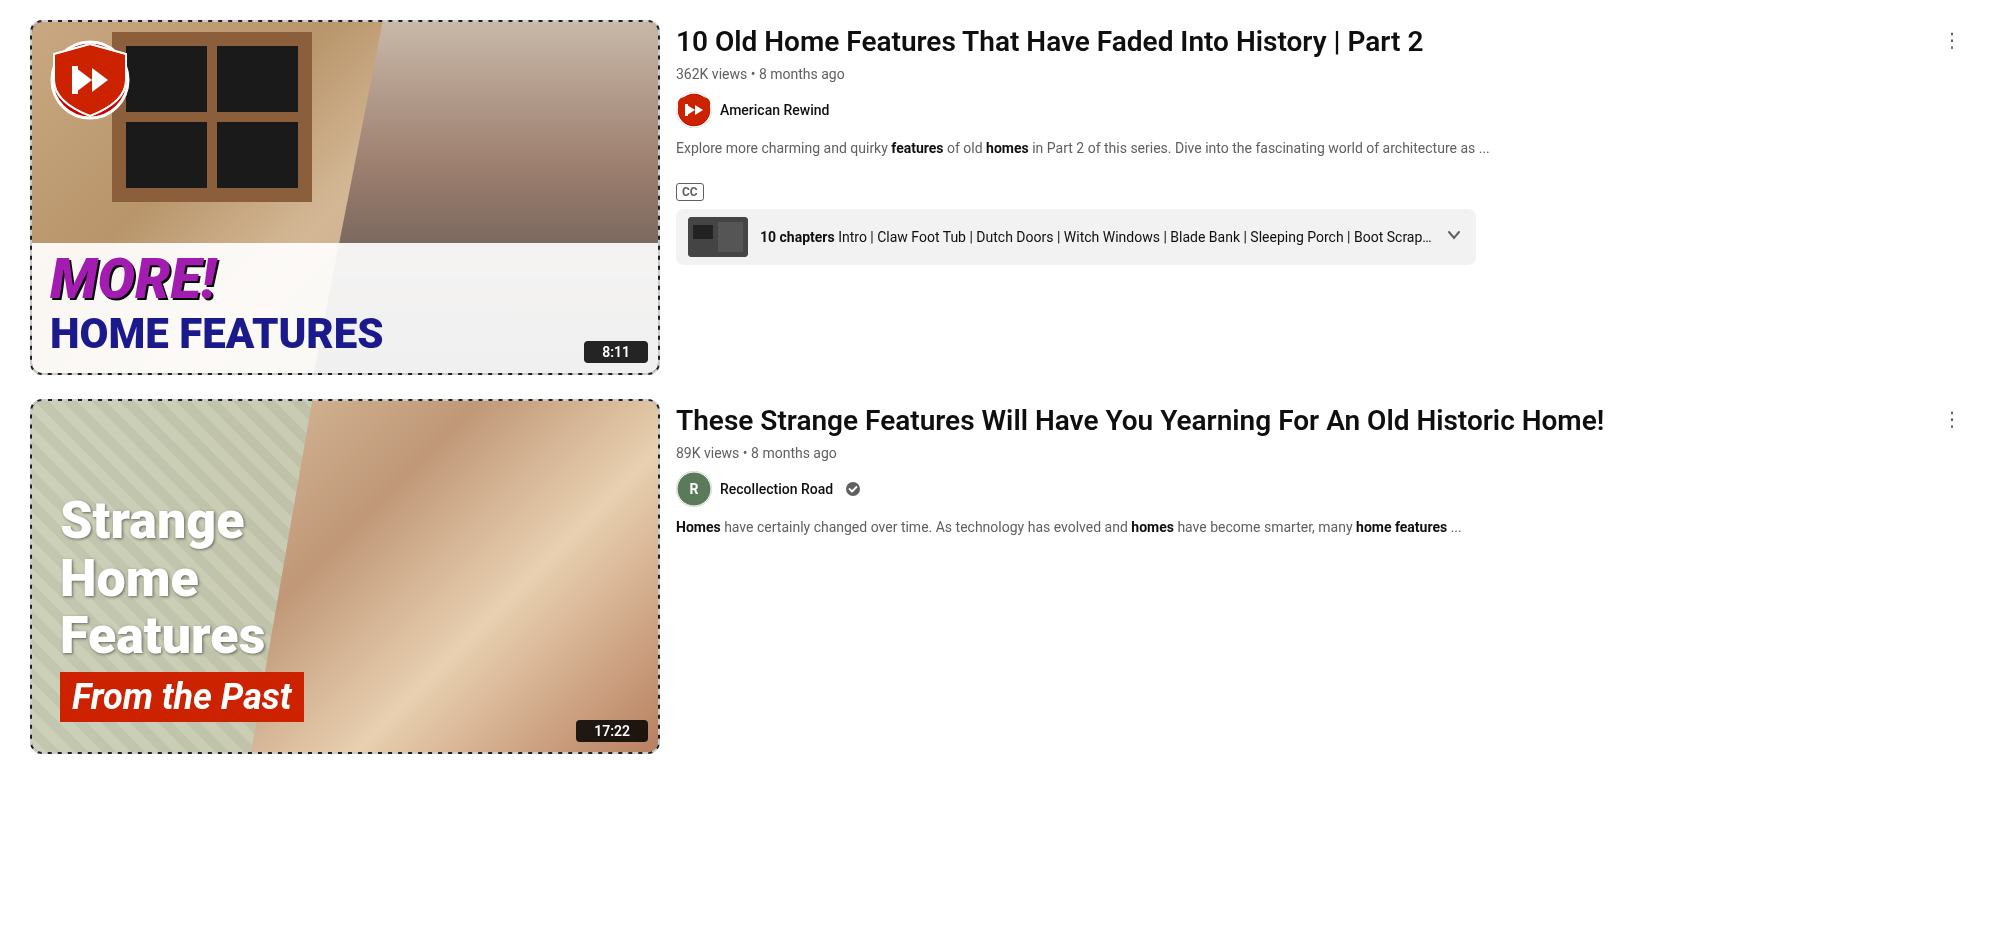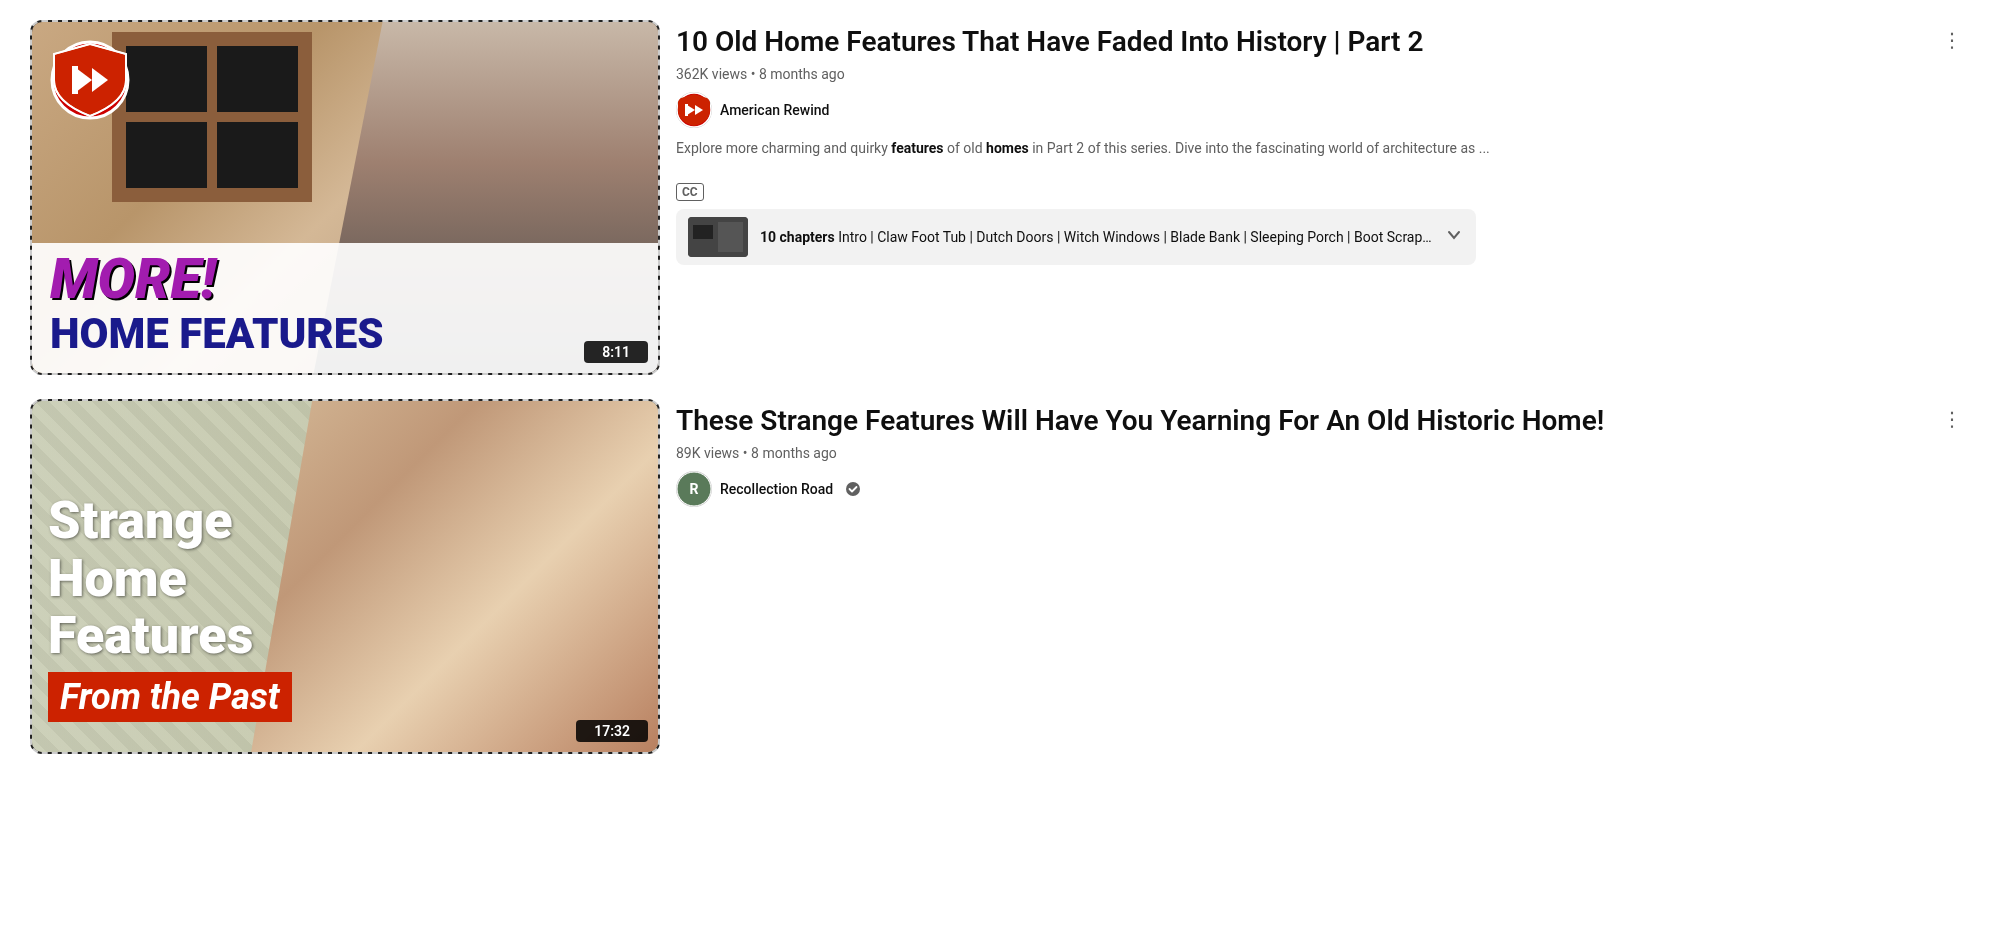--- a/index.html
+++ b/index.html
@@ -123,21 +123,21 @@
     
     .thumb2-bg {
       background: linear-gradient(to right, #d4c5b0 0%, #c8b89a 50%, #b8a888 100%);
     }
 
     .thumb2-text-box {
       position: absolute;
       bottom: 0;
       left: 0;
       width: 55%;
-      padding: 20px 20px 30px 16px;
+      padding: 20px 20px 30px 28px;
     }
 
     .thumb2-title {
       font-size: 52px;
       font-weight: 900;
       color: #fff;
       text-shadow: 1px 1px 3px rgba(0,0,0,0.5);
       line-height: 1.1;
       margin-bottom: 8px;
     }
@@ -460,21 +460,21 @@
 
         <div class="thumb2-text-box">
           <div class="thumb2-title">
             <span>Strange</span><br>
             <span>Home</span><br>
             <span>Features</span>
           </div>
           <div class="thumb2-sub">From the Past</div>
         </div>
       </div>
-      <div class="duration-badge">17:32</div>
+      <div class="duration-badge">17:22</div>
     </div>
 
     <div class="video-info">
       <div class="video-title">These Strange Features Will Have You Yearning For An Old Historic Home!</div>
       <div class="video-meta">
         <span>89K views</span>
         <span> • </span>
         <span>8 months ago</span>
       </div>
       <div class="channel-row">
@@ -485,17 +485,20 @@
           </svg>
         </div>
         <span class="channel-name">Recollection Road</span>
         <span class="verified-icon">
           <svg width="16" height="16" viewBox="0 0 16 16" xmlns="http://www.w3.org/2000/svg">
             <circle cx="8" cy="8" r="7" fill="#606060"></circle>
             <path d="M4.5 8 L7 10.5 L11.5 6" stroke="#fff" stroke-width="1.8" fill="none" stroke-linecap="round" stroke-linejoin="round"></path>
           </svg>
         </span>
       </div>
+      <div class="video-description">
+        <strong>Homes</strong> have certainly changed over time. As technology has evolved and <strong>homes</strong> have become smarter, many <strong>home features</strong> ...
+      </div>
       <button class="more-options-btn">⋮</button>
     </div>
   </div>
 
 </div>
 
 </body></html>

